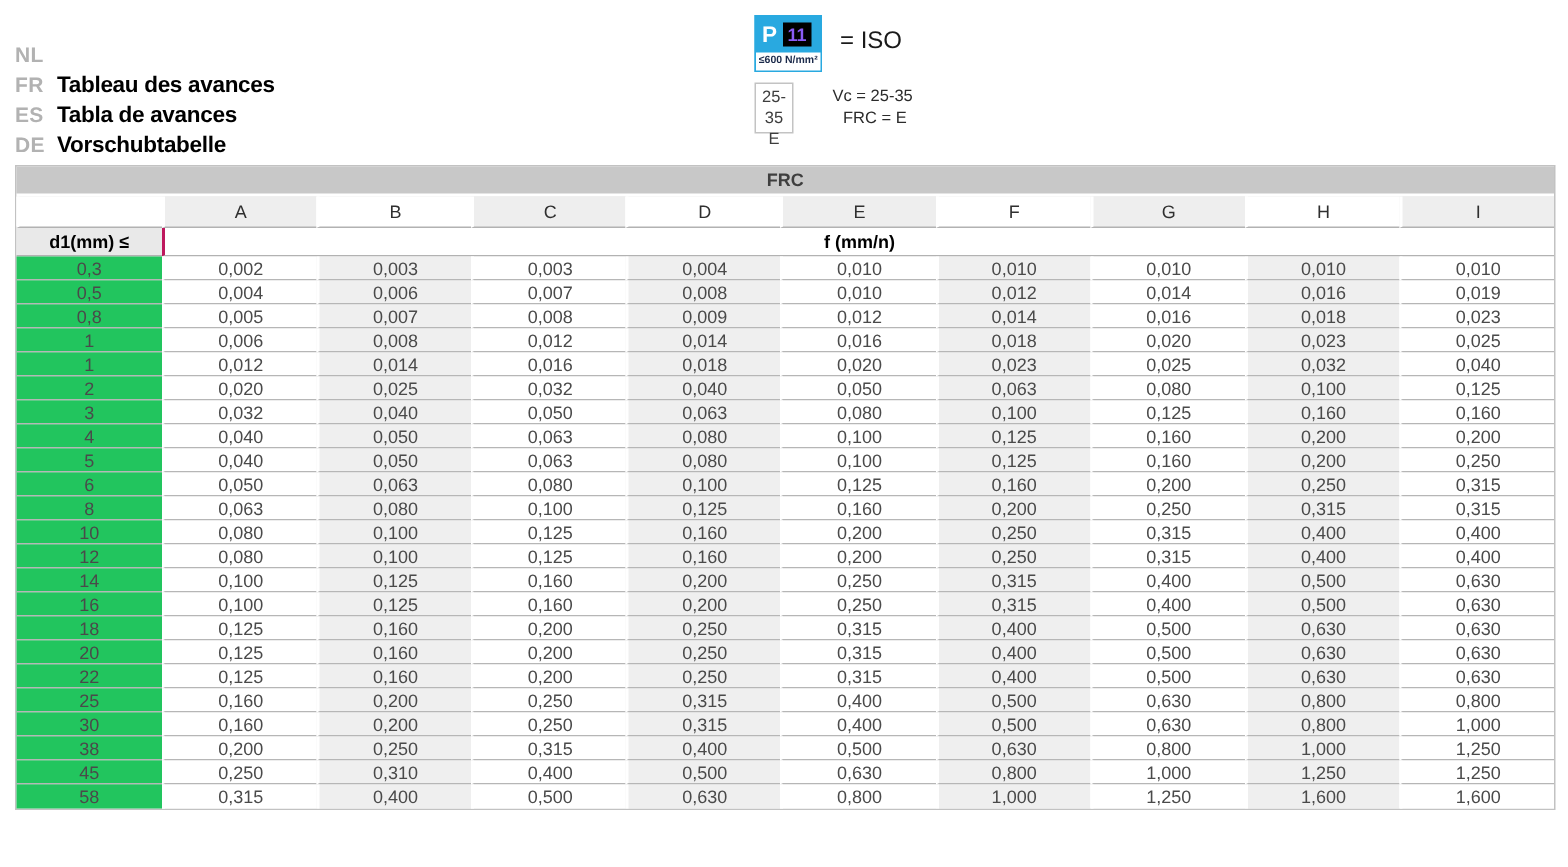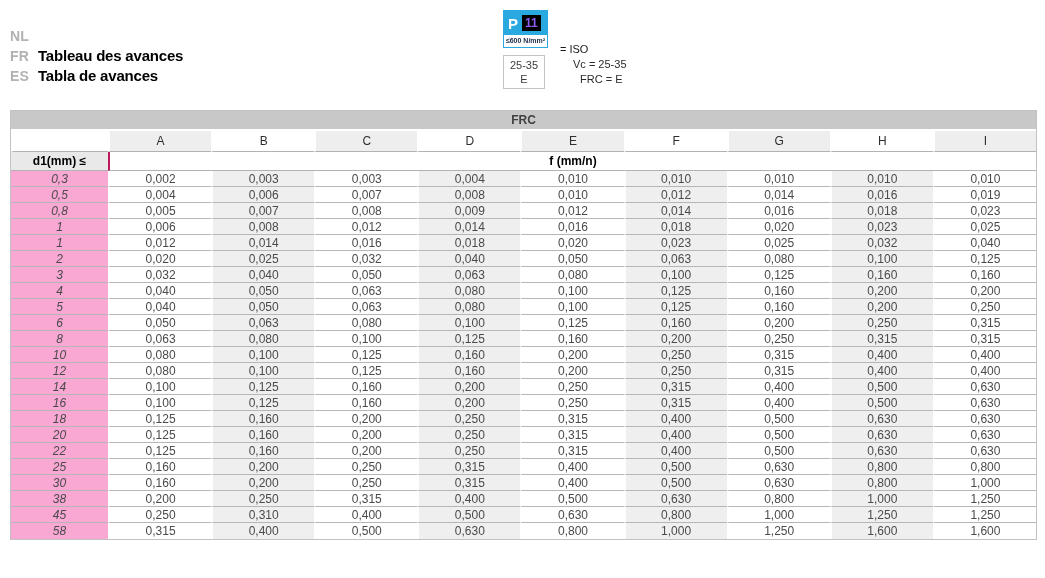--- a/index.html
+++ b/index.html
@@ -30,31 +30,30 @@
   .p-letter { color: #ffffff; font-weight: bold; font-size: 15px; margin-right: 4px; }
   .p-number {
     background: #000000; color: #8b5cf6; font-weight: bold; font-size: 12px;
     padding: 0 3px; line-height: 16px; display: inline-block;
   }
   .p-sub {
     background: #ffffff; color: #1b2a4a; font-weight: bold; font-size: 7px;
     text-align: center; padding: 2px 0 3px 0; white-space: nowrap;
   }
   .iso-eq {
-    position: absolute; left: 57px; top: 9px; font-size: 11px; color: #1a1a1a;
+    position: absolute; left: 57px; top: 9px; font-size: 16px; color: #1a1a1a;
     white-space: nowrap;
-    margin-top: 24px;
   }
   .vc-box {
-    position: absolute; left: 0; top: 45px; width: 42px; height: 34px;
+    position: absolute; left: 0; top: 45px; width: 26px; height: 34px;
     border: 1px solid #c3c3c3; background: #ffffff; text-align: center;
     font-size: 11px; color: #3d3d3d; padding-top: 2px; line-height: 14px;
   }
   .vc-text {
-    position: absolute; left: 70px; top: 47px; font-size: 11px; color: #2b2b2b;
+    position: absolute; left: 52px; top: 47px; font-size: 11px; color: #2b2b2b;
     line-height: 15px; white-space: nowrap;
   }
   .vc-text .frc-line { padding-left: 7px; }
 
   
   .table-frame {
     position: absolute; left: 10px; top: 110px; width: 1027px;
     border: 1px solid #c2c2c2;
   }
   table { border-collapse: separate; border-spacing: 0; width: 100%; table-layout: fixed; }
@@ -76,41 +75,45 @@
   }
   .f-head {
     background: #ffffff; text-align: center; font-size: 12px; font-weight: bold;
     color: #000; border-bottom: 1px solid #b2b2b2; border-left: 2px solid #be185d;
   }
   tbody td {
     text-align: center; font-size: 12px; color: #4a4a4a; height: 16px;
     border-bottom: 1px solid #b6b6b6;
   }
   tbody tr:last-child td { border-bottom: none; text-align: center; }
-  td.d1-cell { background: #f9a8d4; font-style: italic; }
+  td.d1-cell { background: #22c55e; }
   td.val { border-left: 2px solid #ffffff; }
   td.val.shade { background: #efefef; }
   td.val.plain { background: #ffffff; }
 </style>
 </head>
 <body>
 
 <div class="page">
 
   <div class="lang-block">
     <div class="lang-row">
       <span class="lang-code">NL</span>
     </div>
     <div class="lang-row">
       <span class="lang-code">FR</span>
       <span class="lang-title">Tableau des avances</span>
     </div>
     <div class="lang-row">
       <span class="lang-code">ES</span>
       <span class="lang-title">Tabla de avances</span>
+    </div>
+    <div class="lang-row">
+      <span class="lang-code">DE</span>
+      <span class="lang-title">Vorschubtabelle</span>
     </div>
   </div>
 
   <div class="badge-area">
     <div class="p-box">
       <div class="p-top">
         <span class="p-letter">P</span>
         <span class="p-number">11</span>
       </div>
       <div class="p-sub">≤600 N/mm²</div>

